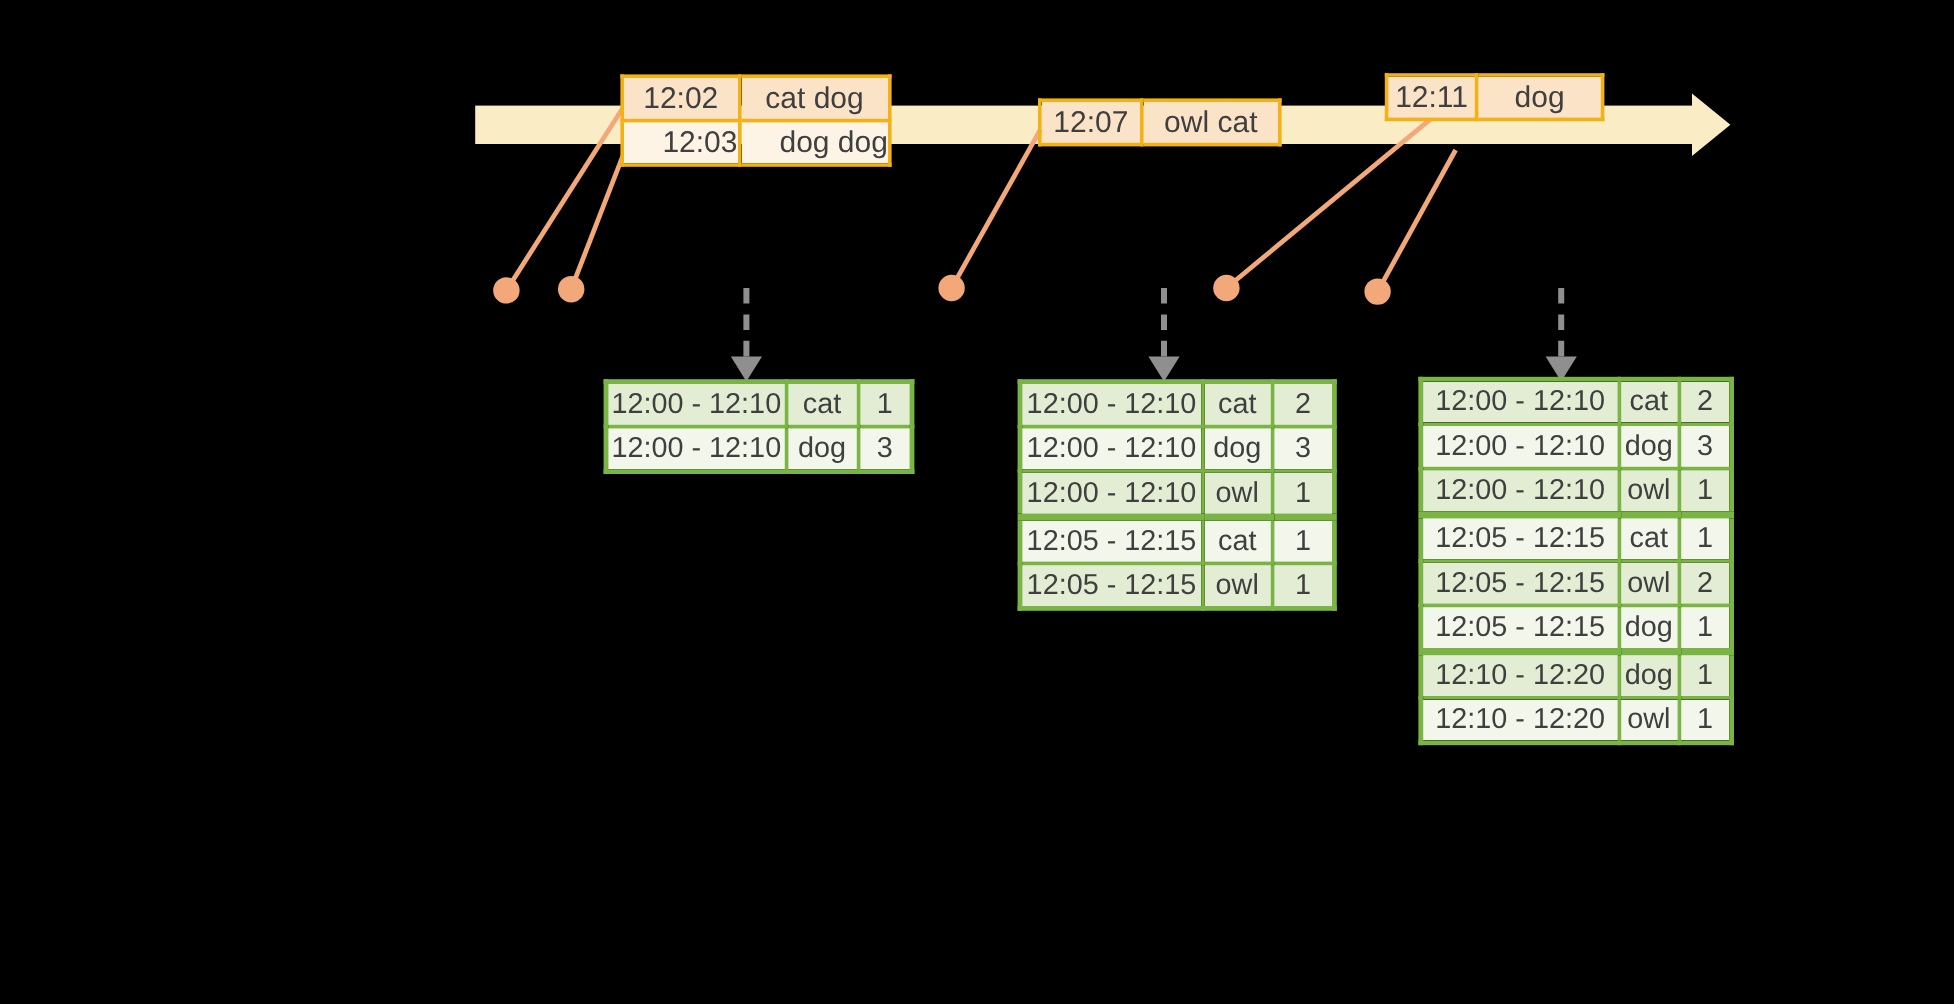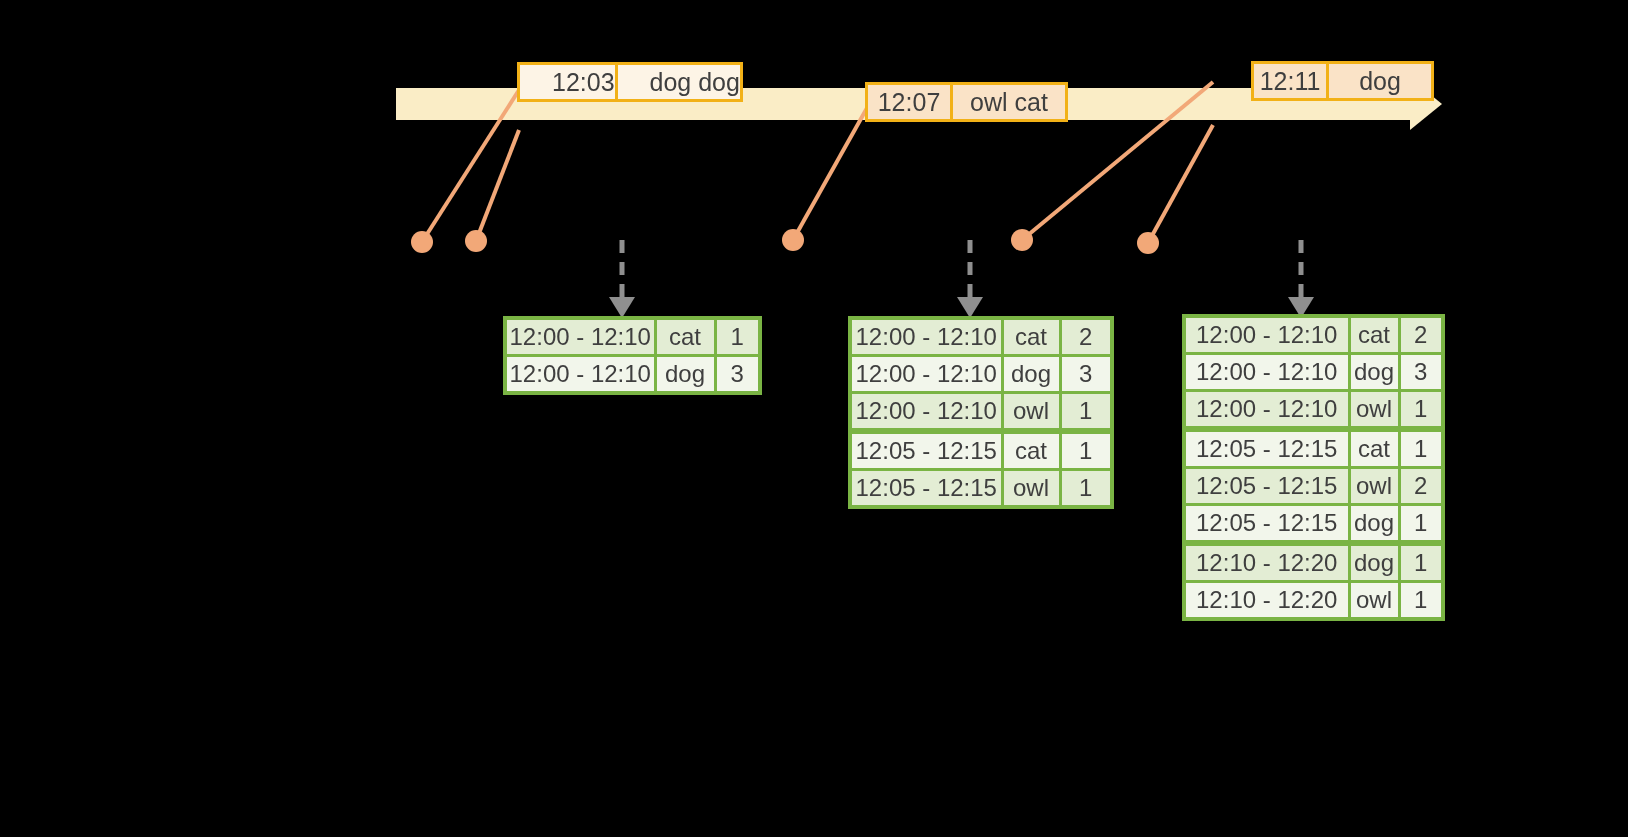--- a/index.html
+++ b/index.html
@@ -13,21 +13,21 @@
   table{border-collapse:collapse;position:absolute;table-layout:fixed;}
   td{padding:0;text-align:center;vertical-align:middle;overflow:hidden;white-space:nowrap;}
 
   
   .event-box{border:3px solid #F2B117;}
   .event-box td{border:3px solid #F2B117;font-size:25px;height:34px;}
   tr.fill-peach td{background:#FAE3C7;}
   tr.fill-cream td{background:#FDF4E6;padding-left:32px;}
   .box-1{left:517px;top:62px;}
   .box-2{left:865px;top:82px;}
-  .box-3{left:1251px;top:61px;}
+  .box-3{left:1154px;top:61px;}
 
   
   .result-table{border:4px solid #7AB444;margin-left:12px;}
   .result-table td{border:3px solid #7AB444;font-size:24px;height:34px;}
   tr.row-green td{background:#E3EDD4;}
   tr.row-pale td{background:#F2F6EB;}
   tr.group-start td{border-top-width:6px;}
   .rt-1{left:491px;top:316px;}
   .rt-2{left:836px;top:316px;}
   .rt-3{left:1170px;top:314px;}
@@ -69,20 +69,24 @@
       <polygon points="1288,297 1314,297 1301,318" stroke="none"></polygon>
     </g>
   </svg>
 
   <table class="event-box box-1">
     <colgroup>
         <col style="width:85px">
         <col style="width:115px">
       </colgroup>
     <tbody>
+        <tr class="fill-peach">
+      <td>12:02</td>
+      <td>cat dog</td>
+    </tr>
     <tr class="fill-cream">
       <td>12:03</td>
       <td>dog dog</td>
     </tr>
   </tbody>
     </table>
 
   <table class="event-box box-2">
     <colgroup>
         <col style="width:85px">

